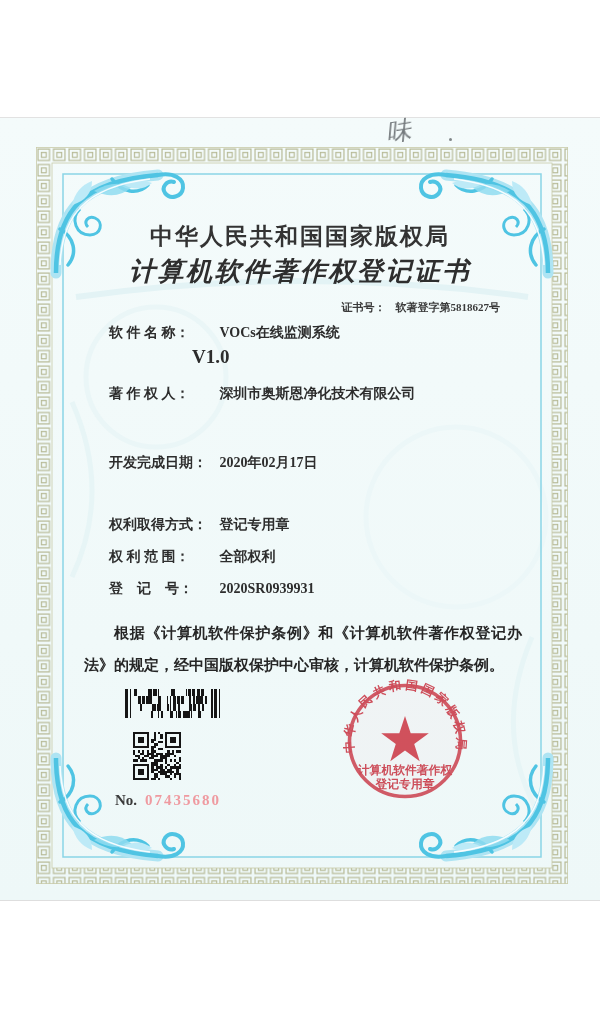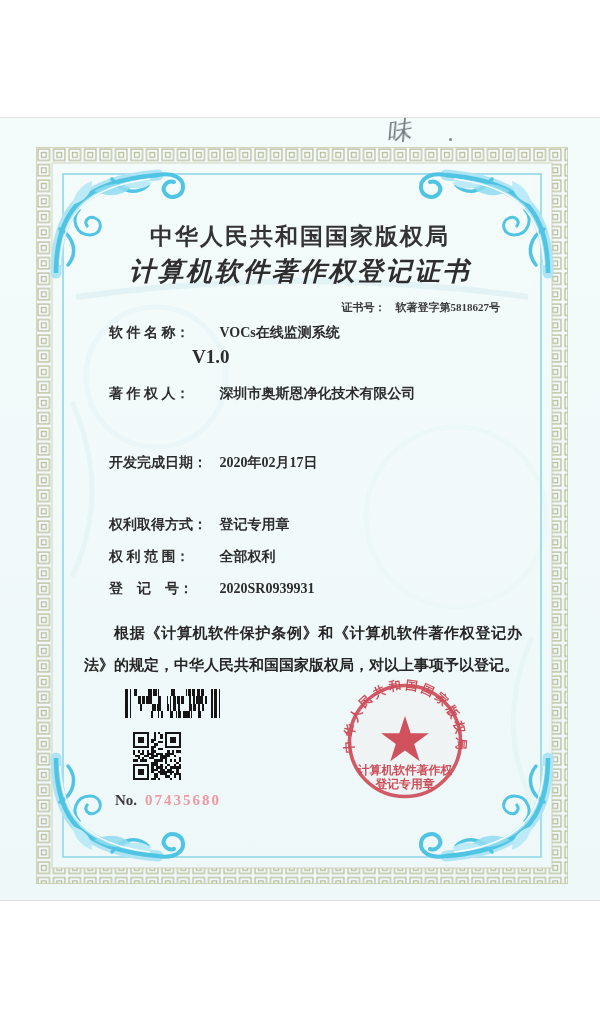--- a/index.html
+++ b/index.html
@@ -116,21 +116,21 @@
     <div class="frow" style="top:430px">
       <span class="lbl">权 利 范 围：</span>
       <span class="val">全部权利</span>
     </div>
 
     <div class="frow" style="top:462px">
       <span class="lbl">登　记　号：</span>
       <span class="val">2020SR0939931</span>
     </div>
 
-    <div class="statement">根据《计算机软件保护条例》和《计算机软件著作权登记办法》的规定，中华人民共和国国家版权局，对以上事项予以登记。</div>
+    <div class="statement">根据《计算机软件保护条例》和《计算机软件著作权登记办法》的规定，经中国版权保护中心审核，计算机软件保护条例。</div>
 
     <svg class="barcode" id="barcode-svg" viewBox="0 0 96 29" shape-rendering="crispEdges">
         <rect x="0" y="0" width="3.2" height="29" fill="#151515"></rect>
         <rect x="4.6" y="0" width="1.6" height="29" fill="#151515"></rect>
         <rect x="9.0" y="0.00" width="2.8" height="7.25" fill="#151515"></rect>
         <rect x="22.9" y="0.00" width="4.0" height="7.25" fill="#151515"></rect>
         <rect x="27.8" y="0.00" width="4.0" height="7.25" fill="#151515"></rect>
         <rect x="32.9" y="0.00" width="1.1" height="7.25" fill="#151515"></rect>
         <rect x="46.2" y="0.00" width="3.4" height="7.25" fill="#151515"></rect>
         <rect x="60.6" y="0.00" width="1.1" height="7.25" fill="#151515"></rect>

